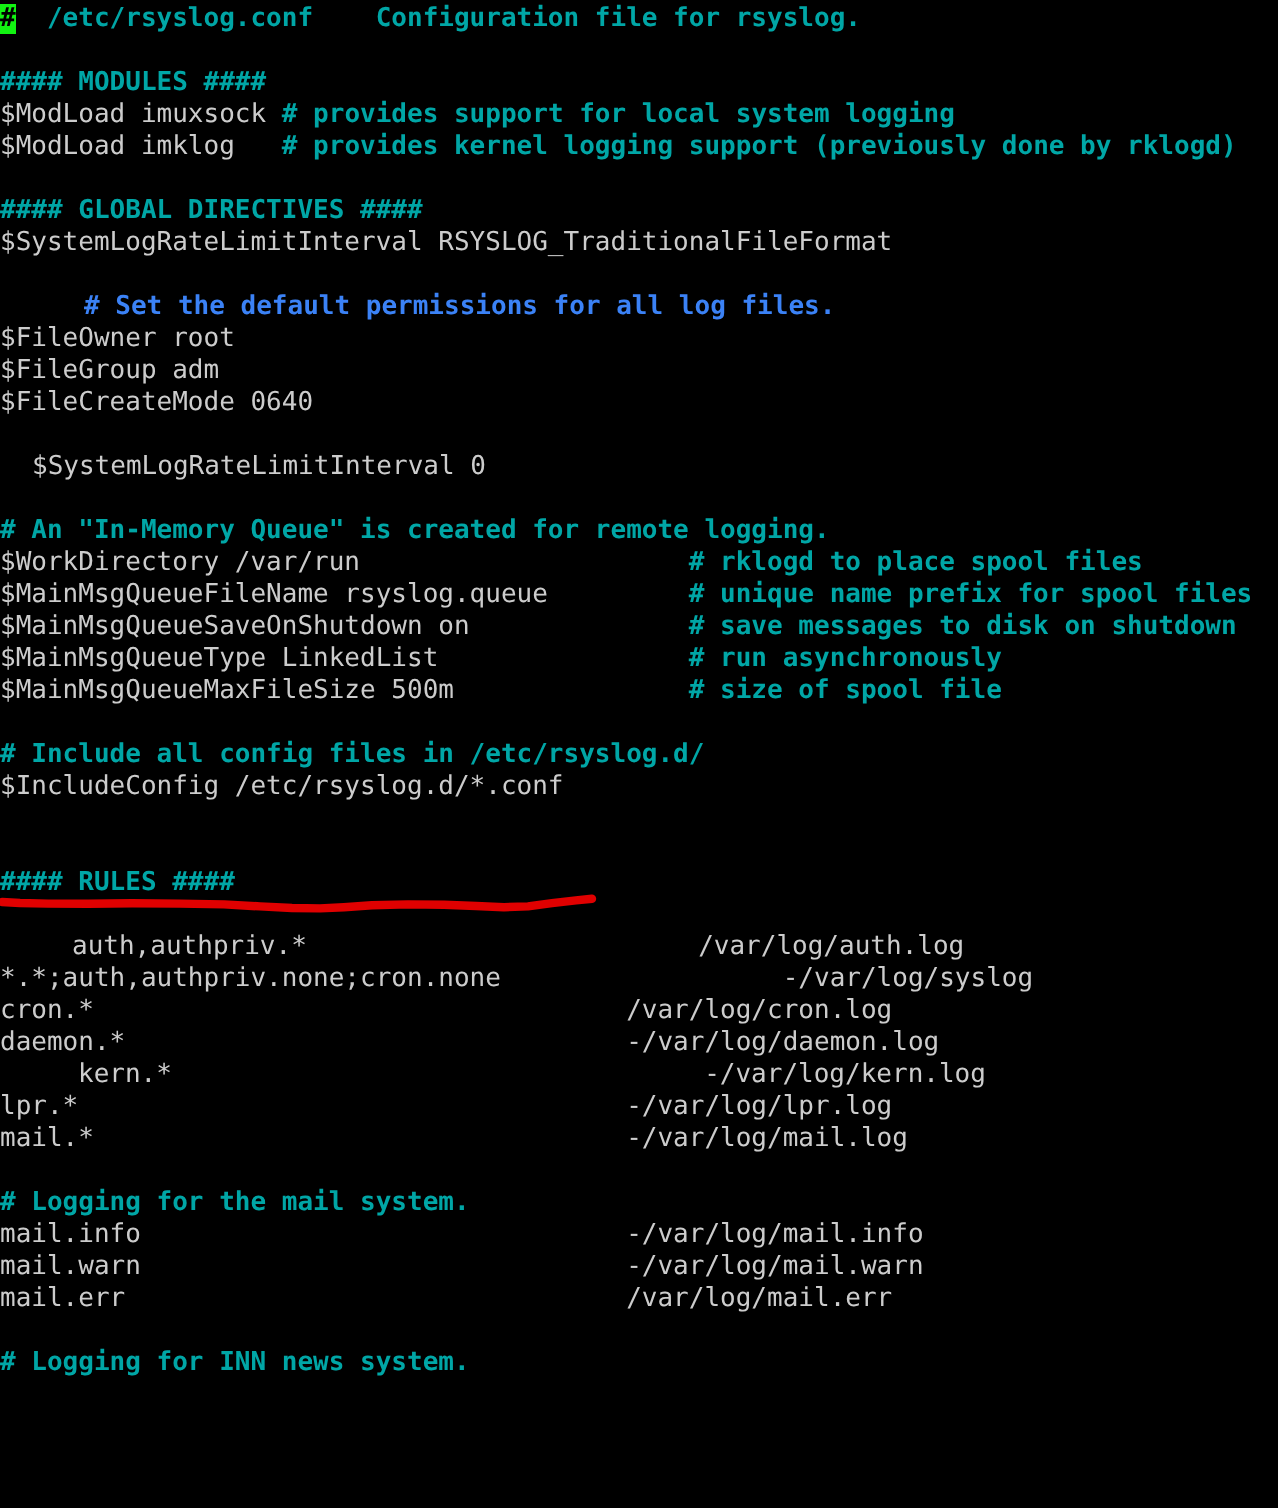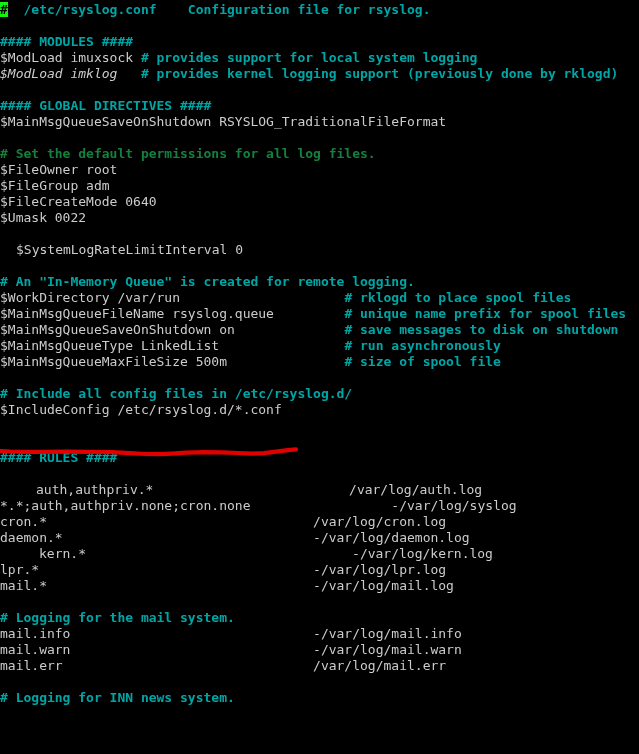--- a/index.html
+++ b/index.html
@@ -71,30 +71,29 @@
 </head>
 <body style="background: rgb(0, 0, 0);">
 
 <div id="terminal" style="background: rgb(0, 0, 0);">
 
   <div id="screen">
       <div class="line"><span class="seg cursor" style="background: rgb(18, 243, 18); color: rgb(0, 0, 0);">#</span><span class="seg c-comment" style="color: rgb(0, 166, 166);">  /etc/rsyslog.conf    Configuration file for rsyslog.</span></div>
       <div class="line"><span class="seg c-blank"></span></div>
       <div class="line"><span class="seg c-comment" style="color: rgb(0, 166, 166);">#### MODULES ####</span></div>
       <div class="line"><span class="seg c-code" style="color: rgb(204, 204, 204);">$ModLoad imuxsock </span><span class="seg c-comment" style="color: rgb(0, 166, 166);"># provides support for local system logging</span></div>
-      <div class="line"><span class="seg c-code" style="color: rgb(204, 204, 204); font-style: italic;">$ModLoad imklog   </span><span class="seg c-comment" style="color: rgb(0, 166, 166);"># provides kernel logging support (previously done by rklogd)</span></div>
+      <div class="line"><span class="seg c-code" style="color: rgb(204, 204, 204);">$ModLoad imklog   </span><span class="seg c-comment" style="color: rgb(0, 166, 166);"># provides kernel logging support (previously done by rklogd)</span></div>
       <div class="line"><span class="seg c-blank"></span></div>
       <div class="line"><span class="seg c-comment" style="color: rgb(0, 166, 166);">#### GLOBAL DIRECTIVES ####</span></div>
-      <div class="line"><span class="seg c-code" style="color: rgb(204, 204, 204);">$MainMsgQueueSaveOnShutdown RSYSLOG_TraditionalFileFormat</span></div>
+      <div class="line"><span class="seg c-code" style="color: rgb(204, 204, 204);">$SystemLogRateLimitInterval RSYSLOG_TraditionalFileFormat</span></div>
       <div class="line"><span class="seg c-blank"></span></div>
-      <div class="line"><span class="seg c-comment" style="color: #15803d;"># Set the default permissions for all log files.</span></div>
+      <div class="line"><span class="seg c-comment" style="color: #3b82f6; padding-left: 42px;"># Set the default permissions for all log files.</span></div>
       <div class="line"><span class="seg c-code" style="color: rgb(204, 204, 204);">$FileOwner root</span></div>
       <div class="line"><span class="seg c-code" style="color: rgb(204, 204, 204);">$FileGroup adm</span></div>
       <div class="line"><span class="seg c-code" style="color: rgb(204, 204, 204);">$FileCreateMode 0640</span></div>
-      <div class="line"><span class="seg c-code" style="color: rgb(204, 204, 204);">$Umask 0022</span></div>
       <div class="line"><span class="seg c-blank"></span></div>
       <div class="line"><span class="seg c-code" style="color: rgb(204, 204, 204); margin-left: 16px;">$SystemLogRateLimitInterval 0</span></div>
       <div class="line"><span class="seg c-blank"></span></div>
       <div class="line"><span class="seg c-comment" style="color: rgb(0, 166, 166);"># An "In-Memory Queue" is created for remote logging.</span></div>
       <div class="line"><span class="seg c-code" style="color: rgb(204, 204, 204);">$WorkDirectory /var/run                     </span><span class="seg c-comment" style="color: rgb(0, 166, 166);"># rklogd to place spool files</span></div>
       <div class="line"><span class="seg c-code" style="color: rgb(204, 204, 204);">$MainMsgQueueFileName rsyslog.queue         </span><span class="seg c-comment" style="color: rgb(0, 166, 166);"># unique name prefix for spool files</span></div>
       <div class="line"><span class="seg c-code" style="color: rgb(204, 204, 204);">$MainMsgQueueSaveOnShutdown on              </span><span class="seg c-comment" style="color: rgb(0, 166, 166);"># save messages to disk on shutdown</span></div>
       <div class="line"><span class="seg c-code" style="color: rgb(204, 204, 204);">$MainMsgQueueType LinkedList                </span><span class="seg c-comment" style="color: rgb(0, 166, 166);"># run asynchronously</span></div>
       <div class="line"><span class="seg c-code" style="color: rgb(204, 204, 204);">$MainMsgQueueMaxFileSize 500m               </span><span class="seg c-comment" style="color: rgb(0, 166, 166);"># size of spool file</span></div>
       <div class="line"><span class="seg c-blank"></span></div>

